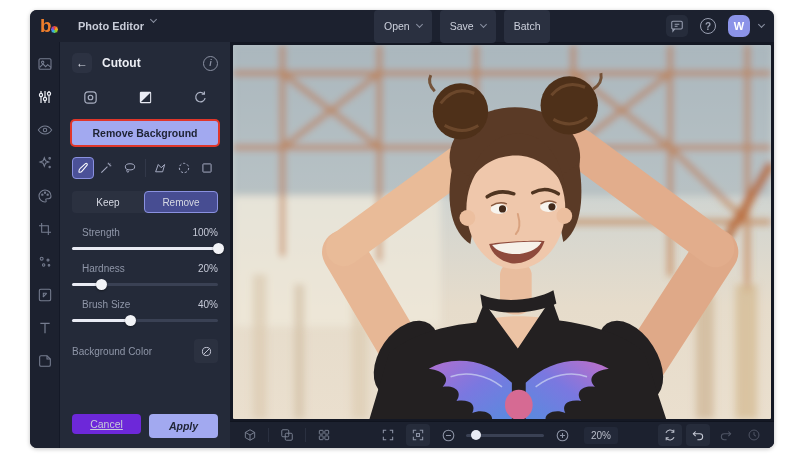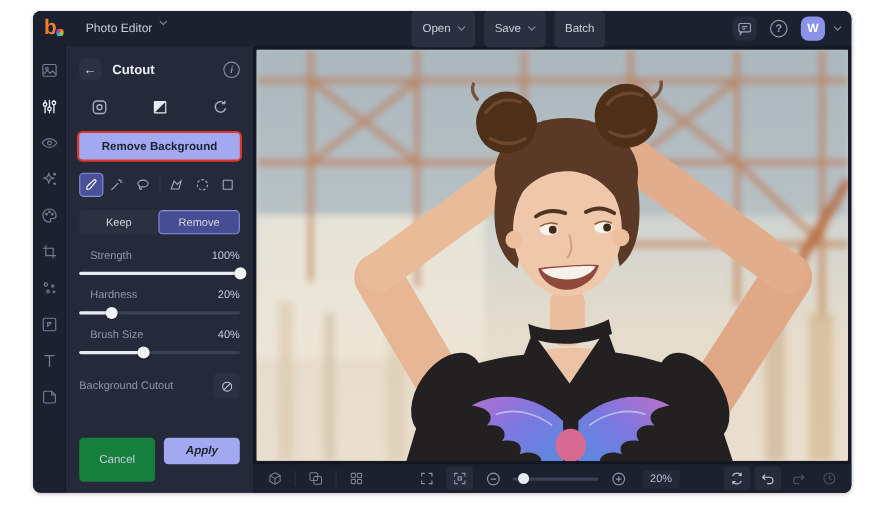--- a/index.html
+++ b/index.html
@@ -11,21 +11,21 @@
     box-shadow:0 1px 4px rgba(0,0,0,.25);}
   
   .topbar{height:32px;flex:0 0 32px;display:flex;align-items:center;position:relative;
     background:#1c212f;padding:0 10px;}
   .logo{position:relative;width:20px;height:22px;margin-right:10px;}
   .logo-b{font-size:19px;font-weight:800;color:#ee7e2c;line-height:22px;}
   .logo-dot{position:absolute;right:1px;bottom:3px;width:9px;height:9px;border-radius:50%;
     background:conic-gradient(#e8443a,#f5a623,#7ed321,#2bb3e8,#7a4fe0,#e8443a);
     border:1px solid #1c212f;}
   .appmenu{display:flex;align-items:flex-start;gap:7px;color:#c9cdd9;font-size:11px;
-    padding:4px 8px;border-radius:4px;cursor:default;}
+    padding:4px 8px;border-radius:4px;cursor:default;font-weight:bold;}
   .chev{width:5px;height:5px;border-right:1.5px solid currentColor;border-bottom:1.5px solid currentColor;
     transform:rotate(45deg);margin-top:-3px;display:inline-block;color:#8a90a2;}
   .topcenter{position:absolute;left:50%;top:0;height:32px;transform:translateX(-28px);
     display:flex;align-items:center;gap:8px;}
   .topbtn{display:flex;align-items:center;gap:7px;background:#2a3040;color:#ccd0dc;
     font-size:10.5px;height:33px;padding:0 10px;border-radius:4px;}
   .topright{margin-left:auto;display:flex;align-items:center;gap:9px;}
   .iconbtn{width:22px;height:22px;display:flex;align-items:center;justify-content:center;
     border-radius:5px;color:#9aa0b2;}
   .help-circ{width:16px;height:16px;border:1.5px solid #9aa0b2;border-radius:50%;
@@ -65,22 +65,22 @@
   .slider-head .val{color:#c6cad8;text-align:right;}
   .track{position:relative;height:3px;background:#3a4154;border-radius:2px;}
   .fill{position:absolute;left:0;top:0;height:3px;background:#e9ebf4;border-radius:2px;}
   .knob{position:absolute;top:-4.5px;width:11px;height:11px;background:#f2f3f7;border-radius:50%;
     box-shadow:0 1px 2px rgba(0,0,0,.4);}
   .bgcolor-row{display:flex;align-items:center;justify-content:space-between;margin:4px 0 12px 0;}
   .bgcolor-lab{color:#8f96a8;font-size:10px;}
   .swatch{width:24px;height:24px;background:#2b3140;border-radius:4px;display:flex;
     align-items:center;justify-content:center;color:#c6cad8;}
   .panel-actions{margin-top:auto;display:flex;gap:8px;}
-  .btn-cancel{flex:1;height:40px;background:#15803d;color:#c6cad8;font-size:10.5px;
-    border-radius:4px;display:flex;align-items:center;justify-content:center;}
+  .btn-cancel{flex:1;height:20px;background:#6d28d9;color:#c6cad8;font-size:10.5px;
+    border-radius:4px;display:flex;align-items:center;justify-content:center;text-decoration:underline;}
   .btn-apply{flex:1;height:24px;background:#a2a9f0;color:#202536;font-size:10.5px;font-weight:700;
     border-radius:4px;display:flex;align-items:center;justify-content:center;font-style:italic;}
   
   .canvas{flex:1;display:flex;flex-direction:column;background:#141824;min-width:0;}
   .photo-wrap{flex:1;padding:3px 3px 2px 3px;min-height:0;}
   .photo-wrap svg{width:100%;height:100%;display:block;border-radius:1px;}
   .bottombar{height:27px;flex:0 0 27px;background:#1c212f;border-top:1px solid #10141f;
     display:flex;align-items:center;padding:0 8px;gap:4px;}
   .bb-icon{width:24px;height:22px;display:flex;align-items:center;justify-content:center;border-radius:4px;}
   .bb-sep{width:1px;height:14px;background:#2a3040;margin:0 2px;}
@@ -310,21 +310,21 @@
             <span class="lab">Brush Size</span>
             <span class="val">40%</span>
           </div>
           <div class="track">
             <div class="fill" style="width: 40%;"></div>
             <div class="knob" style="left: calc(40% - 5px);"></div>
           </div>
         </div>
 
         <div class="bgcolor-row">
-          <span class="bgcolor-lab">Background Cutout</span>
+          <span class="bgcolor-lab">Background Color</span>
           <div class="swatch">
             <svg class="ic" width="13" height="13" viewBox="0 0 24 24" fill="none" stroke="#c6cad8" stroke-width="1.8">
               <circle cx="12" cy="12" r="7.5"></circle>
                 <path d="M6.5 17.5l11-11"></path>
             </svg>
           </div>
         </div>
 
         <div class="panel-actions">
           <div class="btn-cancel">Cancel</div>

